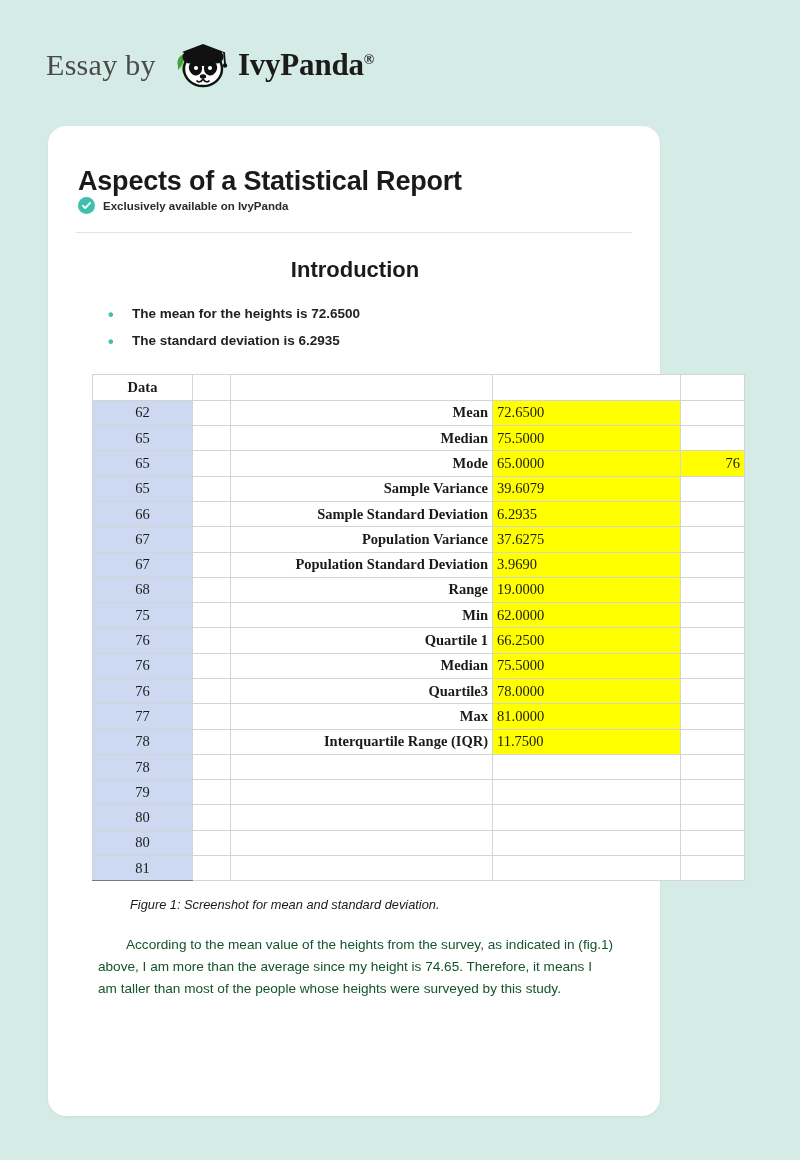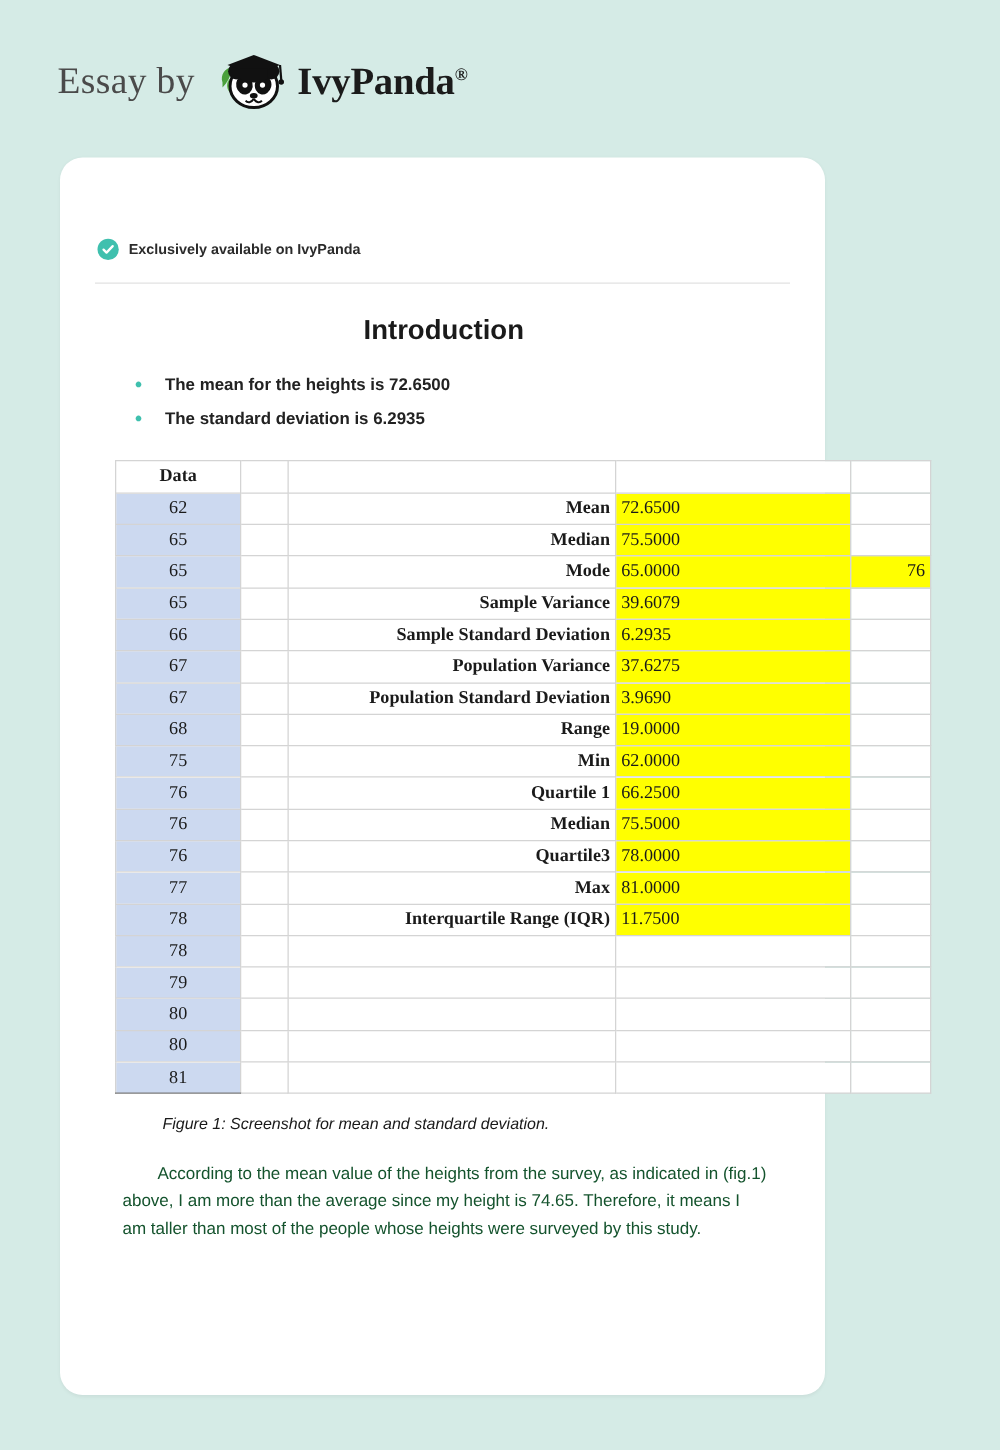--- a/index.html
+++ b/index.html
@@ -72,21 +72,20 @@
     font-size: 27px;
     font-weight: bold;
     color: #1a1a1a;
     margin: 0 0 0 0;
     padding-left: 2px;
     letter-spacing: -0.2px;
   }
   .exclusive-row {
     display: flex;
     align-items: center;
-    margin-top: 25px;
     padding-left: 2px;
   }
   .check-badge {
     width: 17px;
     height: 17px;
     border-radius: 50%;
     background: #3fc0ae;
     display: inline-flex;
     align-items: center;
     justify-content: center;
@@ -245,20 +244,21 @@
           <line x1="54" y1="16" x2="55" y2="28" stroke="#111" stroke-width="1.8"></line>
           <circle cx="55" cy="29.5" r="2.2" fill="#111"></circle>
         </svg>
       </span>
       <span class="brand-name"><span>IvyPanda</span><span class="brand-reg">®</span></span>
     </span>
   </div>
 
   <div class="card">
 
+    <h1 class="doc-title">Aspects of a Statistical Report</h1>
 
     <div class="exclusive-row">
       <span class="check-badge">
         <svg width="11" height="11" viewBox="0 0 12 12" xmlns="http://www.w3.org/2000/svg">
           <path d="M2 6.2 L4.6 8.8 L10 3.2" stroke="#ffffff" stroke-width="2" fill="none" stroke-linecap="round" stroke-linejoin="round"></path>
         </svg>
       </span>
       <span class="exclusive-text">Exclusively available on IvyPanda</span>
     </div>
 

